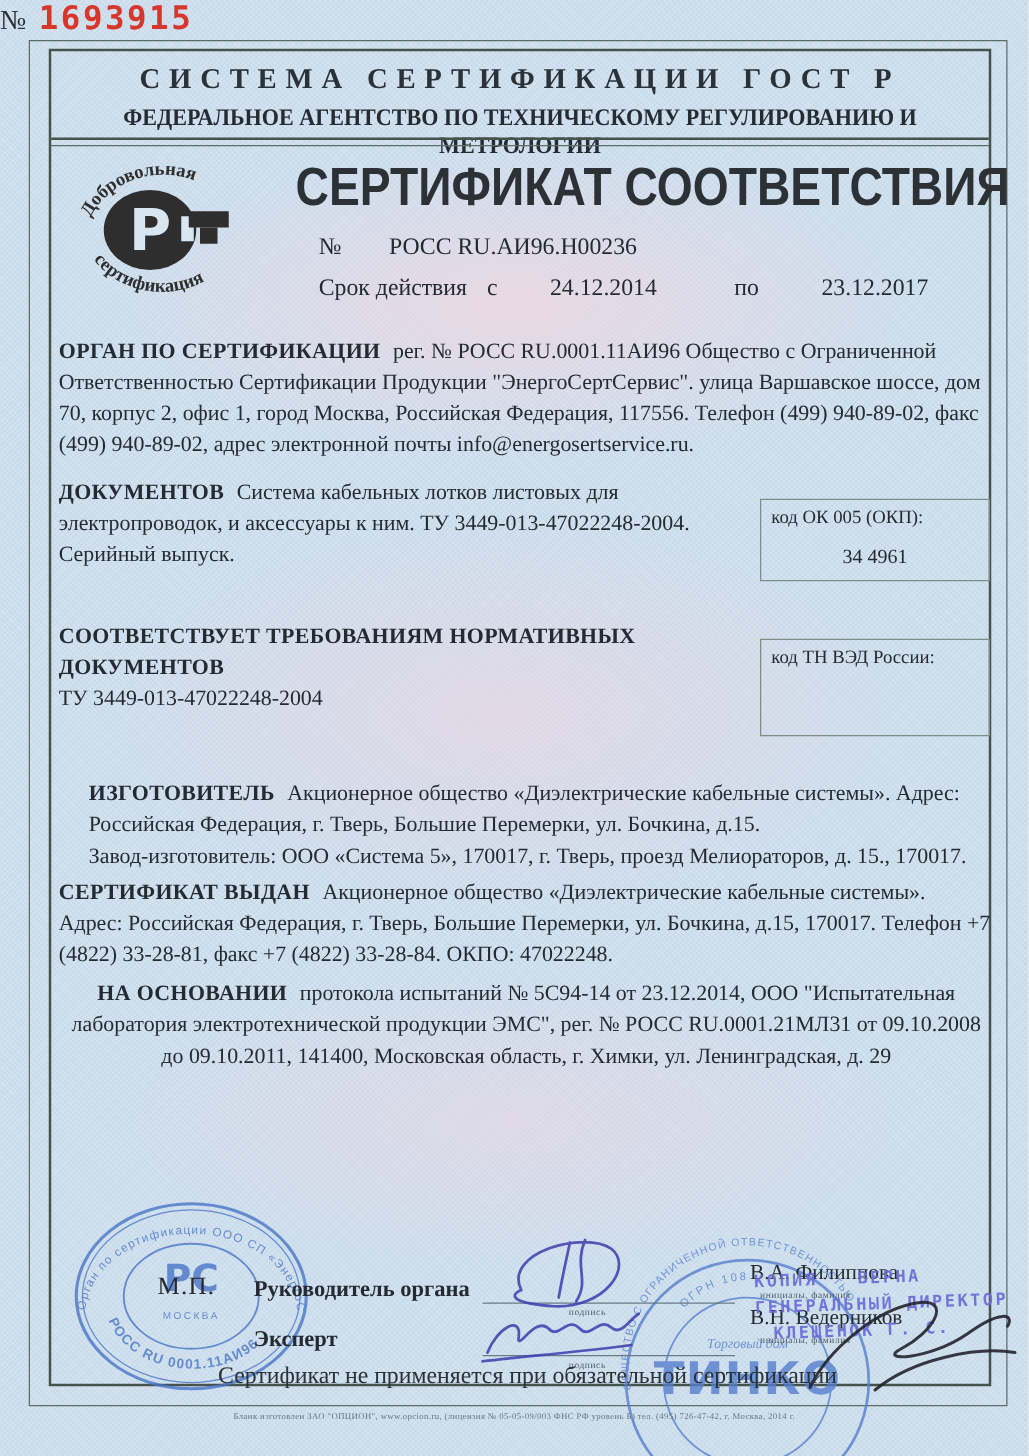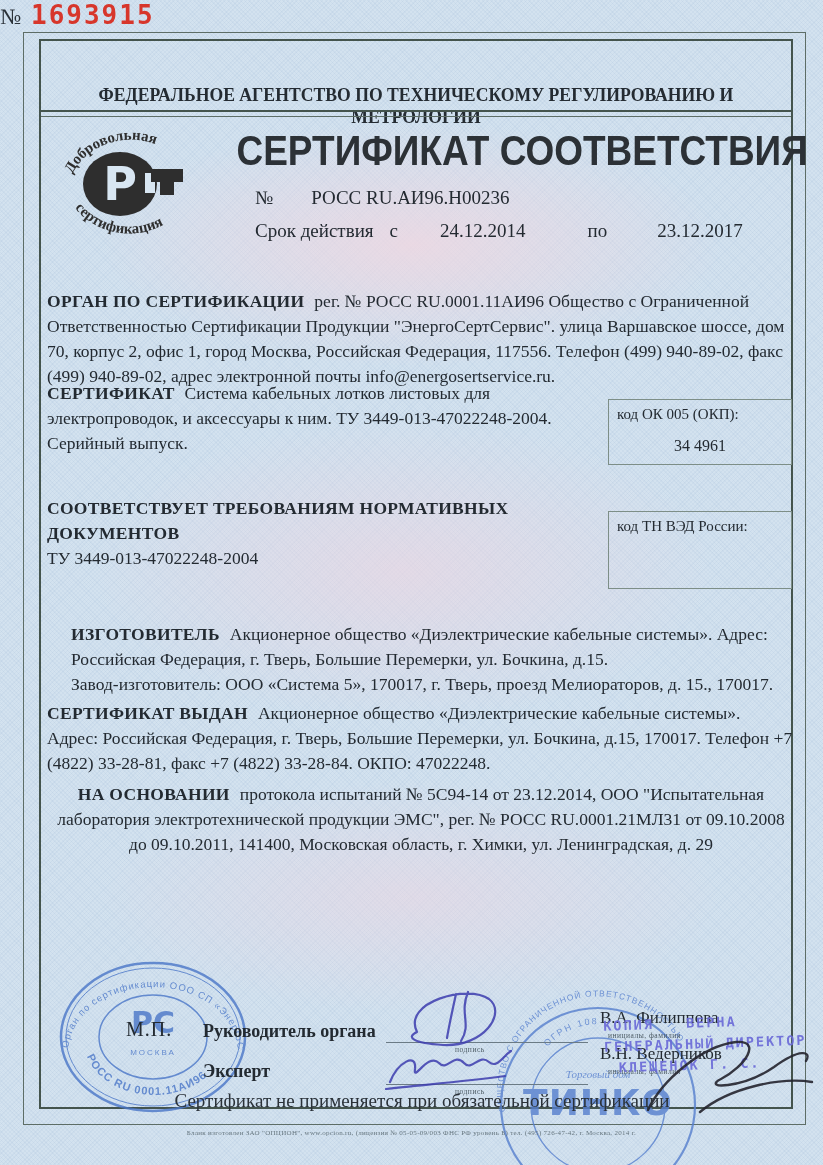--- a/index.html
+++ b/index.html
@@ -59,20 +59,21 @@
   svg{display:block;}
 </style>
 </head>
 <body>
 
 <div class="page">
 
   <div class="frame-outer"></div>
   <div class="frame-main"></div>
 
+  <div class="abs sys-line">СИСТЕМА СЕРТИФИКАЦИИ ГОСТ Р</div>
   <div class="abs agency-line"><span>ФЕДЕРАЛЬНОЕ АГЕНТСТВО ПО ТЕХНИЧЕСКОМУ РЕГУЛИРОВАНИЮ И МЕТРОЛОГИИ</span></div>
   <div class="hdr-sep"></div>
 
   <svg class="abs" style="left:52px;top:116px;" width="154" height="136" viewBox="0 0 154 136">
     <defs>
       <path id="arcT" d="M 16 70 A 64 58 0 0 1 138 60"></path>
       <path id="arcB" d="M 18 84 A 66 60 0 0 0 140 76"></path>
     </defs>
     <text font-family="Liberation Serif, serif" font-size="15" font-weight="700" fill="#2e2e2e">
       <textPath href="#arcT" startOffset="8%">Добровольная</textPath>
@@ -98,26 +99,26 @@
     <span class="c">с</span>
     <span class="d1">24.12.2014</span>
     <span class="po">по</span>
     <span>23.12.2017</span>
   </div>
   <div class="blank-row">
     <span class="no">№</span>
     <span class="blank-no">1693915</span>
   </div>
 
-  <p class="para abs" style="left:47px;top:289px;width:748px;">
+  <p class="para abs" style="left:47px;top:268px;width:748px;">
     <span class="plbl">ОРГАН ПО СЕРТИФИКАЦИИ</span><span>рег. № РОСС RU.0001.11АИ96 Общество с Ограниченной Ответственностью Сертификации Продукции "ЭнергоСертСервис". улица Варшавское шоссе, дом 70, корпус 2, офис 1, город Москва, Российская Федерация, 117556. Телефон (499) 940-89-02, факс (499) 940-89-02, адрес электронной почты info@energosertservice.ru.</span>
   </p>
 
   <p class="para abs" style="left:47px;top:381px;width:558px;">
-    <span class="plbl">СЕРТИФИКАТ</span><span>Система кабельных лотков листовых для электропроводок, и аксессуары к ним. ТУ 3449-013-47022248-2004. Серийный выпуск.</span>
+    <span class="plbl">ДОКУМЕНТОВ</span><span>Система кабельных лотков листовых для электропроводок, и аксессуары к ним. ТУ 3449-013-47022248-2004. Серийный выпуск.</span>
   </p>
   <div class="codebox" style="left:608px;top:399px;width:166px;height:52px;">
     <span>код ОК 005 (ОКП):</span>
     <span class="cbv">34 4961</span>
   </div>
 
   <p class="para abs" style="left:47px;top:496px;width:558px;">
     <span class="plbl" style="display:block;">СООТВЕТСТВУЕТ ТРЕБОВАНИЯМ НОРМАТИВНЫХ ДОКУМЕНТОВ</span>
     <span>ТУ 3449-013-47022248-2004</span>
   </p>

